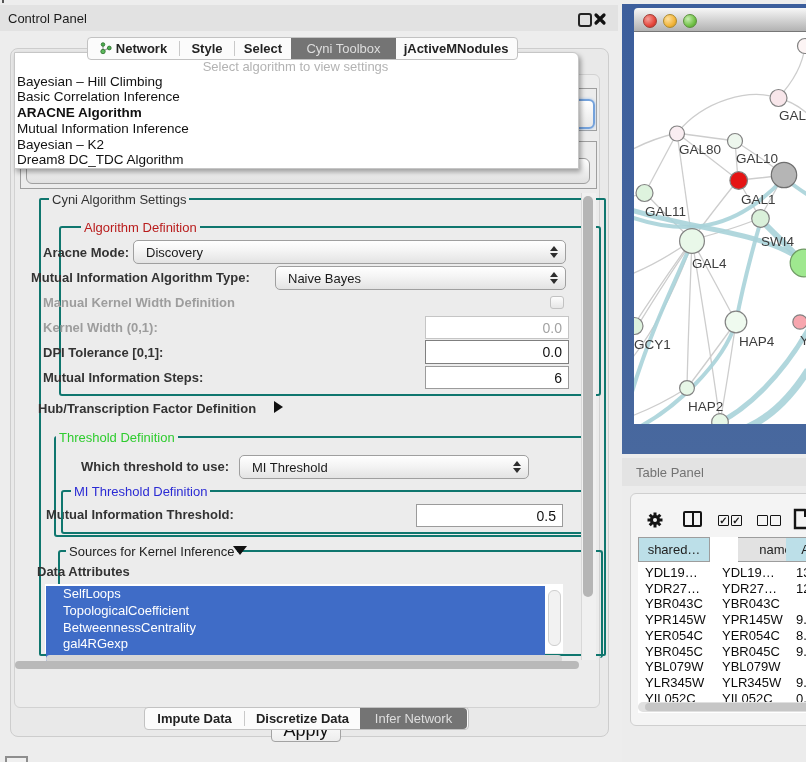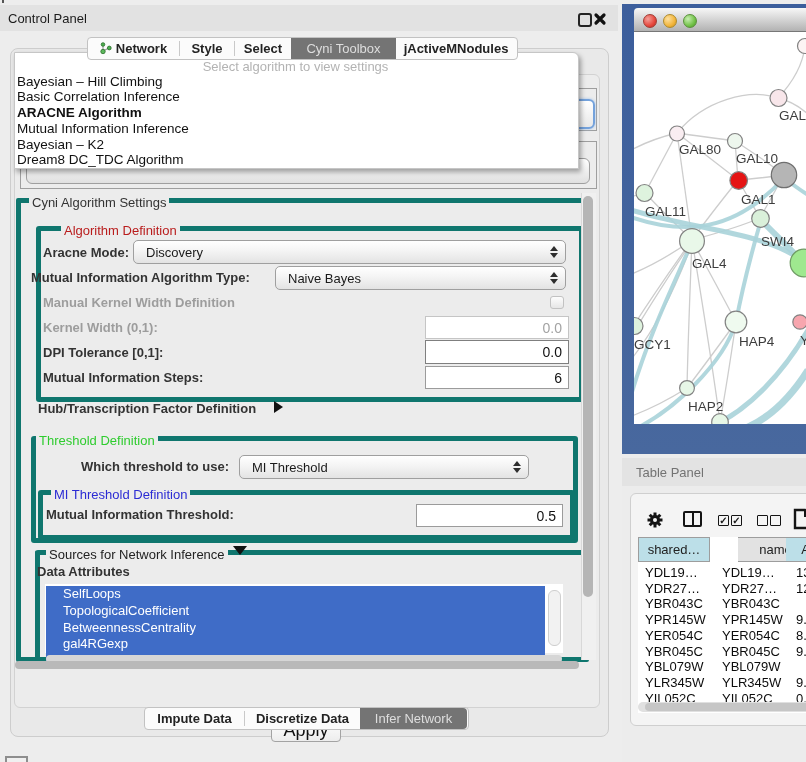--- a/index.html
+++ b/index.html
@@ -2,21 +2,21 @@
 <html><head>
 <meta charset="utf-8">
 <style>
   html,body{margin:0;padding:0;}
   body{width:806px;height:762px;overflow:hidden;background:#ededed;
        font-family:"Liberation Sans", sans-serif;}
   .abs{position:absolute;}
   #stage{position:relative;width:806px;height:762px;overflow:hidden;}
   .lbl{font-size:13px;font-weight:bold;color:#333;}
   .dis{color:#9d9d9d;}
-  .group{border:5px solid #0f766e;border-radius:3px;}
+  .group{border:2px solid #0f766e;border-radius:3px;margin-left:23px;}
   .gtitle{position:absolute;top:-8px;font-size:13px;background:#ececec;padding:0 3px;line-height:15px;}
   .combo{position:absolute;border:1px solid #9f9f9f;border-radius:5px;
          background:linear-gradient(#ffffff,#f4f4f4 45%,#e3e3e3);
          font-size:13px;color:#1a1a1a;}
   .combo .ctext{position:absolute;left:12px;top:50%;transform:translateY(-50%);}
   .arrows{position:absolute;right:7px;top:50%;transform:translateY(-50%);width:9px;height:14px;}
   .tri-up{position:absolute;left:1px;top:1px;width:0;height:0;
           border-left:4px solid transparent;border-right:4px solid transparent;
           border-bottom:5px solid #2e2e2e;}
   .tri-dn{position:absolute;left:1px;bottom:1px;width:0;height:0;
@@ -136,21 +136,21 @@
   </div>
   <div class="abs lbl" style="left:46px;top:507px;">Mutual Information Threshold:</div>
   <div class="abs group" style="left:38px;top:490px;width:527px;height:40px;">
     <div class="gtitle" style="left:8px;color:#2b2bd4;">MI Threshold Definition</div>
   </div>
   <div class="field" style="left:416px;top:504px;width:145px;height:21px;border-color:#9b9b9b;">
       <span>0.5</span>
     </div>
 
   <div class="abs group" style="left:35px;top:550px;width:541px;height:106px;border-bottom:none;">
-    <div class="gtitle" style="left:6px;color:#222;">Sources for Network Inference</div>
+    <div class="gtitle" style="left:6px;color:#222;">Sources for Kernel Inference</div>
   </div>
   <div class="abs" style="left:233px;top:546px;width:0;height:0;border-left:7px solid transparent;border-right:7px solid transparent;border-top:9px solid #111;"></div>
   <div class="abs lbl" style="left:37px;top:564px;">Data Attributes</div>
 
   <div class="abs" style="left:45px;top:584px;width:518px;height:69px;background:#fff;"></div>
   <div class="abs" style="left:46px;top:586px;width:499px;height:83px;background:#3f6cc7;color:#fff;font-size:13px;line-height:16.8px;padding-left:17px;box-sizing:border-box;overflow:hidden;">SelfLoops<br>TopologicalCoefficient<br>BetweennessCentrality<br>gal4RGexp</div>
   <div class="abs" style="left:548px;top:590px;width:11px;height:54px;background:#f2f2f2;border:1px solid #cfcfcf;border-radius:6px;"></div>
 
   <div class="abs" style="left:46px;top:655px;width:516px;height:8px;background:#d6d6d6;border-radius:4px;"></div>
 

